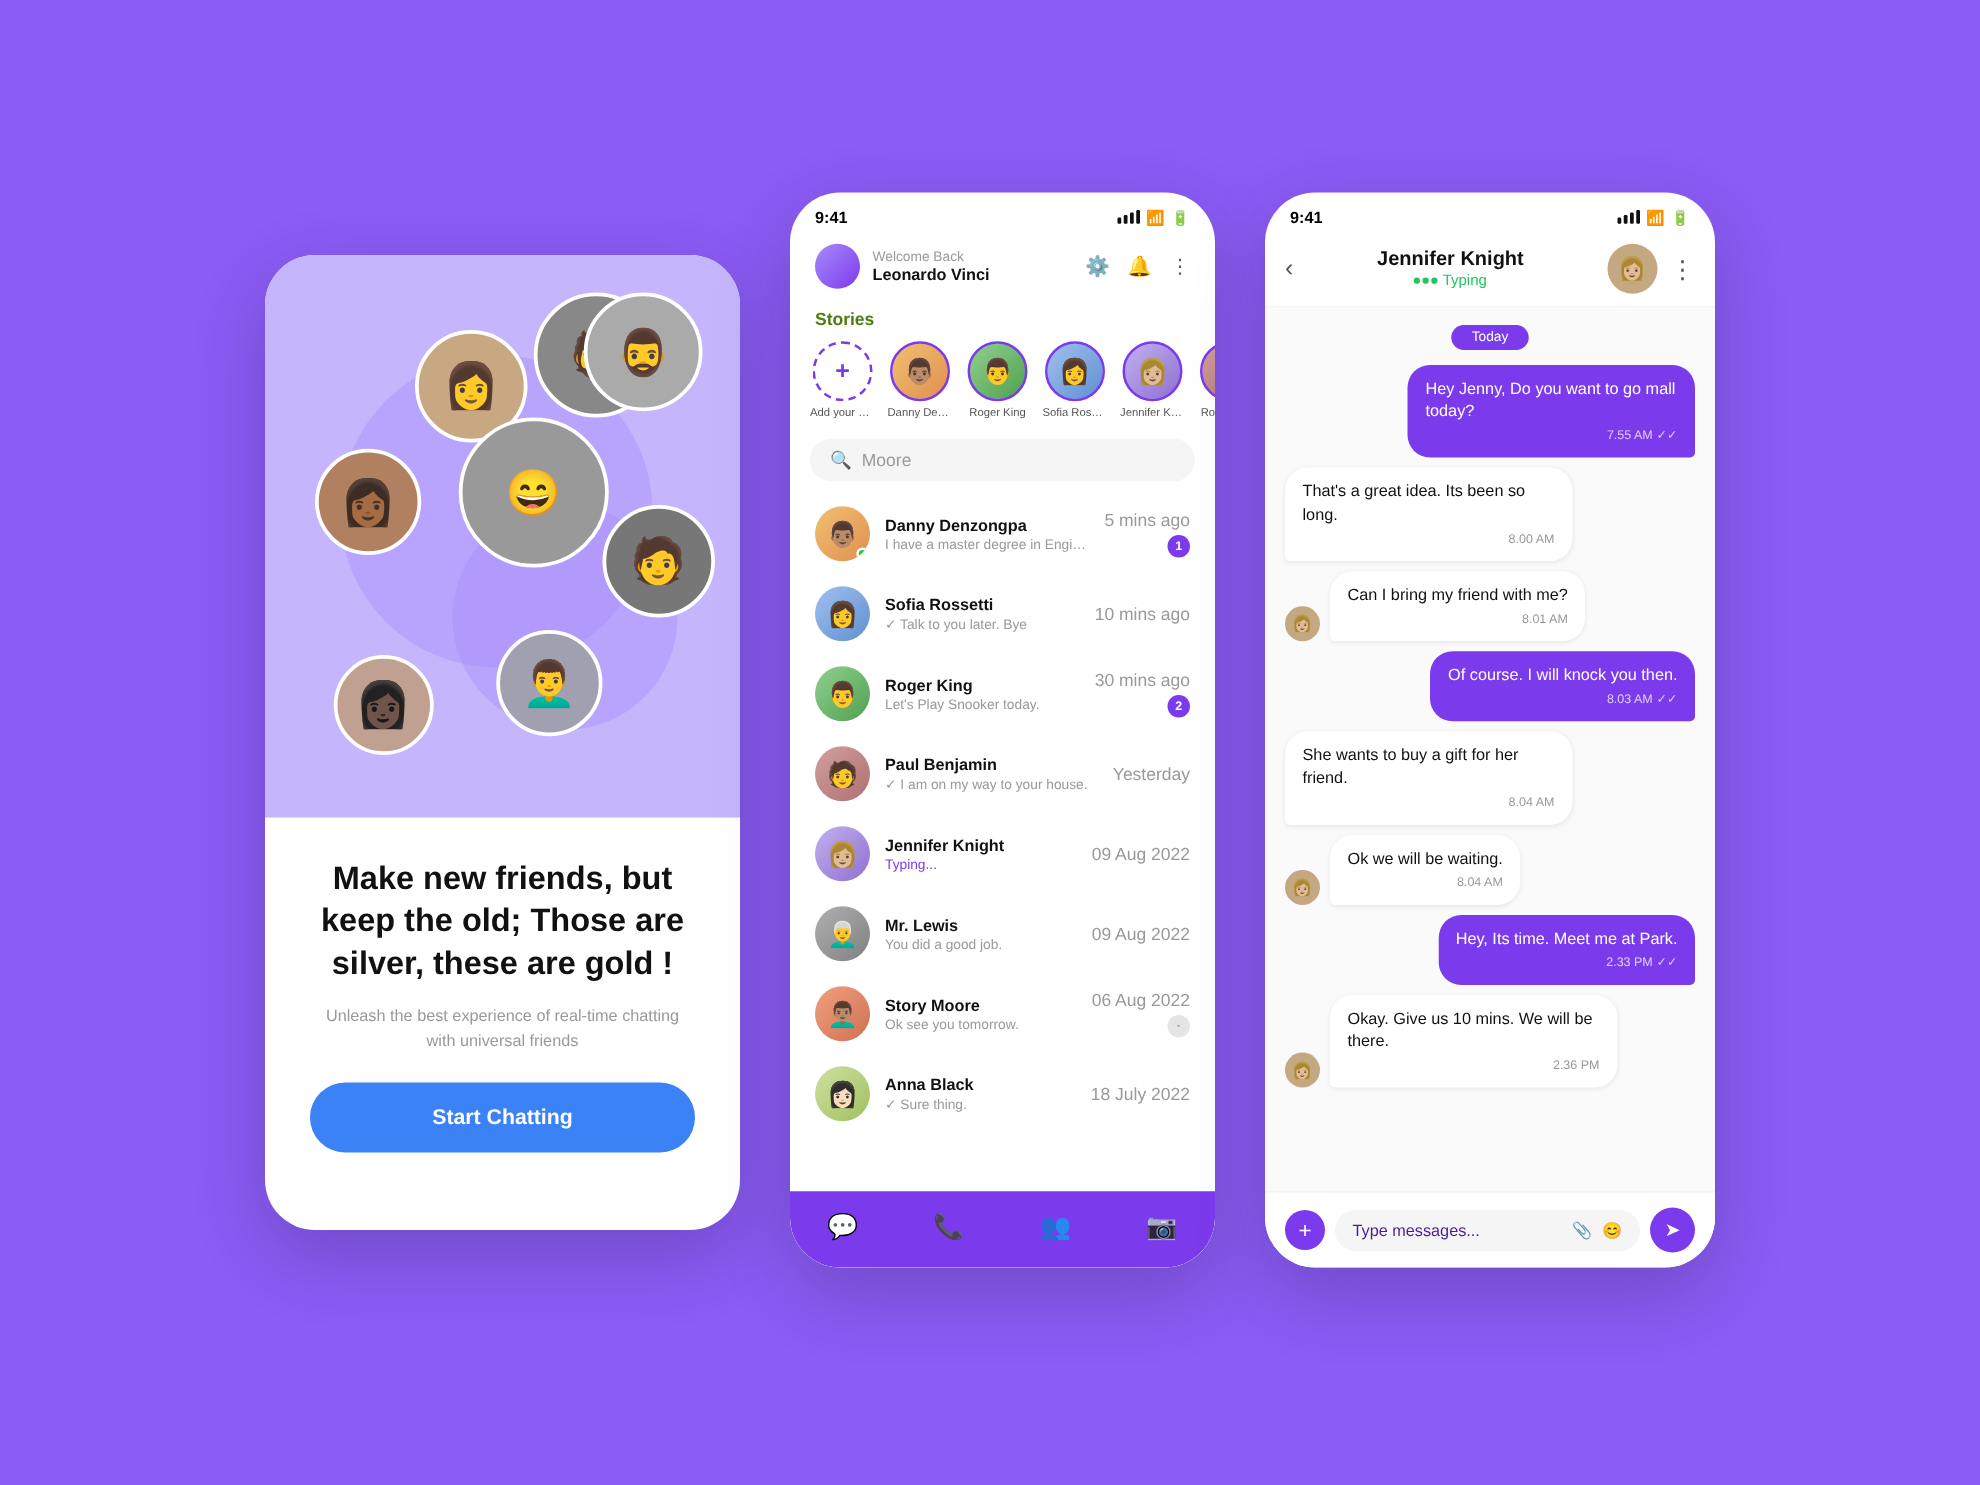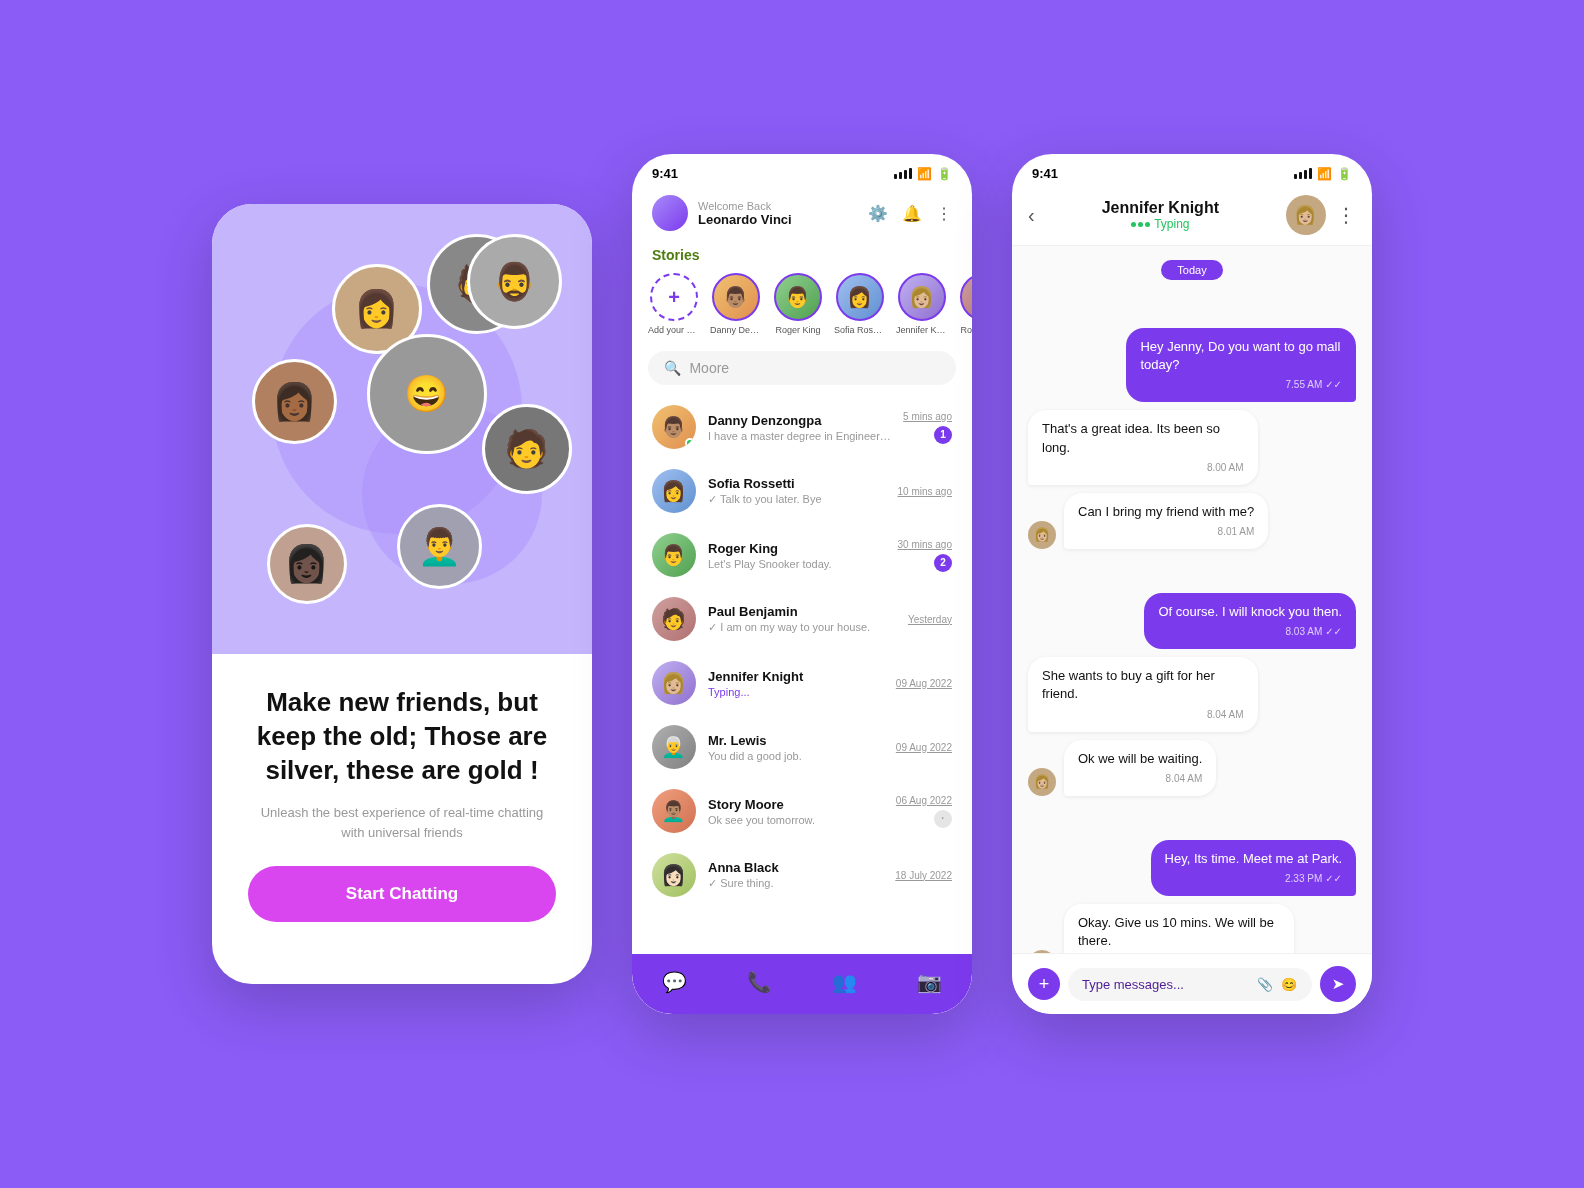--- a/index.html
+++ b/index.html
@@ -80,21 +80,21 @@
       line-height: 1.3;
       color: #111;
     }
     .splash-subtitle {
       font-size: 13px;
       color: #999;
       text-align: center;
       line-height: 1.5;
     }
     .start-btn {
-      background: #d946ef;
+      background: #3b82f6;
       color: white;
       border: none;
       border-radius: 50px;
       padding: 18px 0;
       width: 100%;
       font-size: 17px;
       font-weight: 700;
       cursor: pointer;
       margin-top: 8px;
     }
@@ -233,21 +233,21 @@
       border-radius: 50%;
       position: absolute;
       bottom: 1px; right: 1px;
       border: 2px solid white;
     }
     .chat-info { flex: 1; min-width: 0; }
     .chat-name { font-size: 13px; font-weight: 700; color: #111; }
     .chat-preview { font-size: 11px; color: #999; white-space: nowrap; overflow: hidden; text-overflow: ellipsis; margin-top: 2px; }
     .chat-preview.typing { color: #7C3AED; }
     .chat-meta { display: flex; flex-direction: column; align-items: flex-end; gap: 4px; }
-    .chat-time { font-size: 10px; color: #999; white-space: nowrap; text-decoration: underline; }
+    .chat-time { font-size: 14px; color: #999; white-space: nowrap; }
     .unread-badge {
       background: #7C3AED;
       color: white;
       border-radius: 50%;
       width: 18px; height: 18px;
       font-size: 10px;
       font-weight: 700;
       display: flex; align-items: center; justify-content: center;
     }
     .unread-badge.gray { background: #e5e5e5; color: #999; }
@@ -338,21 +338,20 @@
       border-radius: 18px;
       padding: 10px 14px;
       font-size: 13px;
       line-height: 1.4;
       position: relative;
     }
     .bubble.sent {
       background: #7C3AED;
       color: white;
       border-bottom-right-radius: 4px;
-      margin-top: 36px;
     }
     .bubble.received {
       background: white;
       color: #111;
       border-bottom-left-radius: 4px;
       box-shadow: 0 1px 4px rgba(0,0,0,0.08);
     }
     .msg-time { font-size: 10px; color: rgba(255,255,255,0.75); text-align: right; margin-top: 4px; display: flex; align-items: center; justify-content: flex-end; gap: 3px; }
     .msg-time.dark { color: #999; }
     .check-icon { font-size: 10px; }

